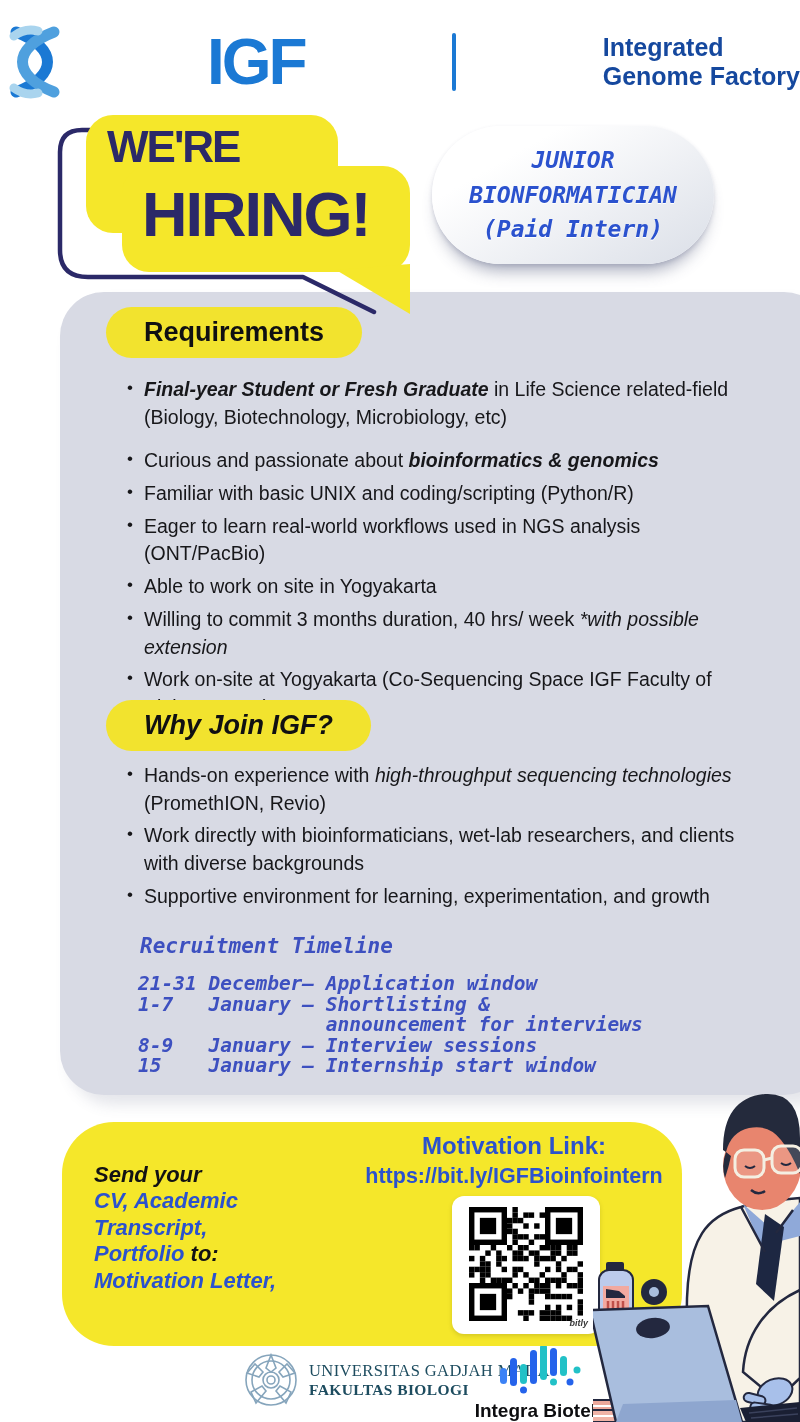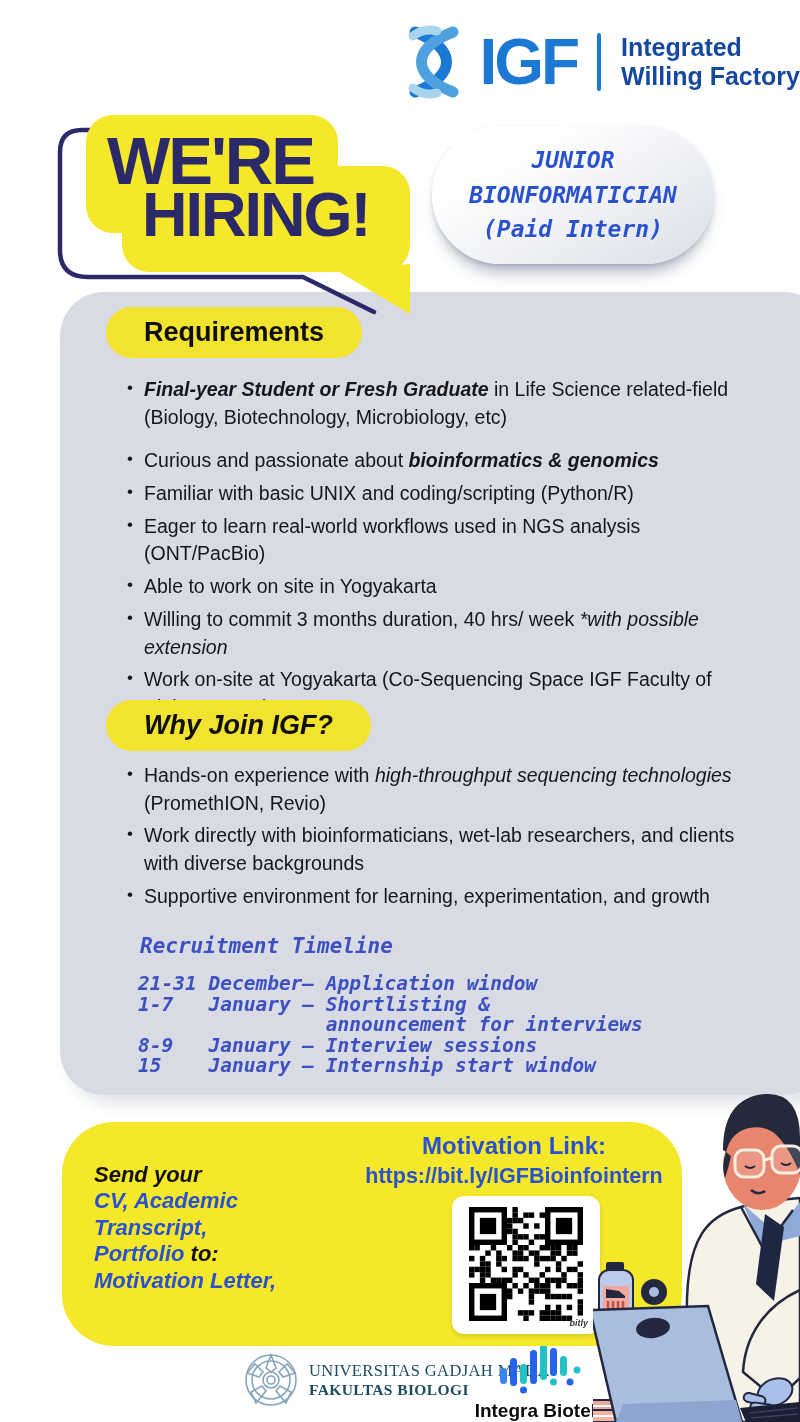--- a/index.html
+++ b/index.html
@@ -1,30 +1,30 @@
 <!DOCTYPE html>
 <html style="--yellow: #F5E72A; --heading_yellow: #F2E32E; --navy: #2B2968; --panel_gray: #D8DAE4; --logo_blue: #1B79D4; --logo_dark_blue: #15489E; --link_blue: #2B52CE; --timeline_blue: #3D50C0; --text_dark: #17171A;"><head>
 <meta charset="utf-8">
 <style>
   html,body { margin:0; padding:0; background:#fff; }
   * { box-sizing:border-box; }
   .poster { position:relative; width:800px; height:1422px; background:#fff; overflow:hidden;
             font-family:"Liberation Sans", sans-serif; }
 
   
-  .brand { position:absolute; top:24px; left:0; right:0; display:flex; justify-content:flex-end;
+  .brand { position:absolute; top:24px; left:0; right:0; display:flex; justify-content:space-between;
            align-items:center; gap:10px; }
   .brand-abbr { font-size:64px; font-weight:bold; letter-spacing:-3px; color:var(--logo_blue); line-height:1; }
   .brand-divider { width:4px; height:58px; background:var(--logo_blue); margin:0 10px; border-radius:2px; }
   .brand-name { font-size:25px; line-height:1.18; font-weight:bold; color:var(--logo_dark_blue); }
 
   
   .hero-svg { position:absolute; left:40px; top:105px; z-index:3; }
   .headline { position:absolute; color:var(--navy); font-weight:bold; letter-spacing:-2px; z-index:4; }
-  .headline1 { left:107px; top:122px; font-size:67px; }
+  .headline1 { left:107px; top:122px; font-size:44px; }
   .headline2 { left:142px; top:178px; font-size:63px; }
 
   .job-pill { position:absolute; left:432px; top:126px; width:282px; height:138px; border-radius:70px;
               background:linear-gradient(150deg,#ffffff 25%,#eef0f4 60%,#dde1e9 95%);
               box-shadow:0 14px 16px -7px rgba(70,80,115,.45), 0 2px 4px rgba(70,80,115,.18);
               display:flex; flex-direction:column; justify-content:center; align-items:center; z-index:3;
               font-family:"DejaVu Sans Mono", monospace; font-style:italic; font-weight:bold;
               font-size:23px; line-height:1.5; color:var(--link_blue);
               text-shadow:0 1px 0 #fff; }
 
@@ -86,21 +86,21 @@
     <svg width="70" height="76" viewBox="0 0 70 76">
       <path d="M16 8 C 58 24 58 52 16 68" fill="none" stroke="#1B79D4" stroke-width="11" stroke-linecap="round"></path>
       <path d="M54 8 C 12 24 12 52 54 68" fill="none" stroke="#4FA0DE" stroke-width="11" stroke-linecap="round"></path>
       <path d="M14 12 C 22 6 30 5 38 7" fill="none" stroke="#A9D4EE" stroke-width="9" stroke-linecap="round"></path>
       <path d="M14 64 C 22 70 30 71 38 69" fill="none" stroke="#A9D4EE" stroke-width="9" stroke-linecap="round"></path>
     </svg>
     <div class="brand-abbr">IGF</div>
     <div class="brand-divider"></div>
     <div class="brand-name">
       <div>Integrated</div>
-      <div>Willing Factory</div>
+      <div>Genome Factory</div>
     </div>
   </div>
 
   <svg class="hero-svg" width="380" height="215" viewBox="40 105 380 215">
     <path d="M 90 130 H 82 Q 60 130 60 152 V 250 Q 60 277 88 277 H 303 L 374 312" fill="none" stroke="#2B2968" stroke-width="4.5" stroke-linejoin="round" stroke-linecap="round"></path>
     <rect x="86" y="115" width="252" height="118" rx="27" fill="#F5E72A"></rect>
     <rect x="122" y="166" width="288" height="106" rx="27" fill="#F5E72A"></rect>
     <path d="M 336 270 L 410 264 L 410 314 Z" fill="#F5E72A"></path>
   </svg>
   <div class="headline headline1">WE'RE</div>

